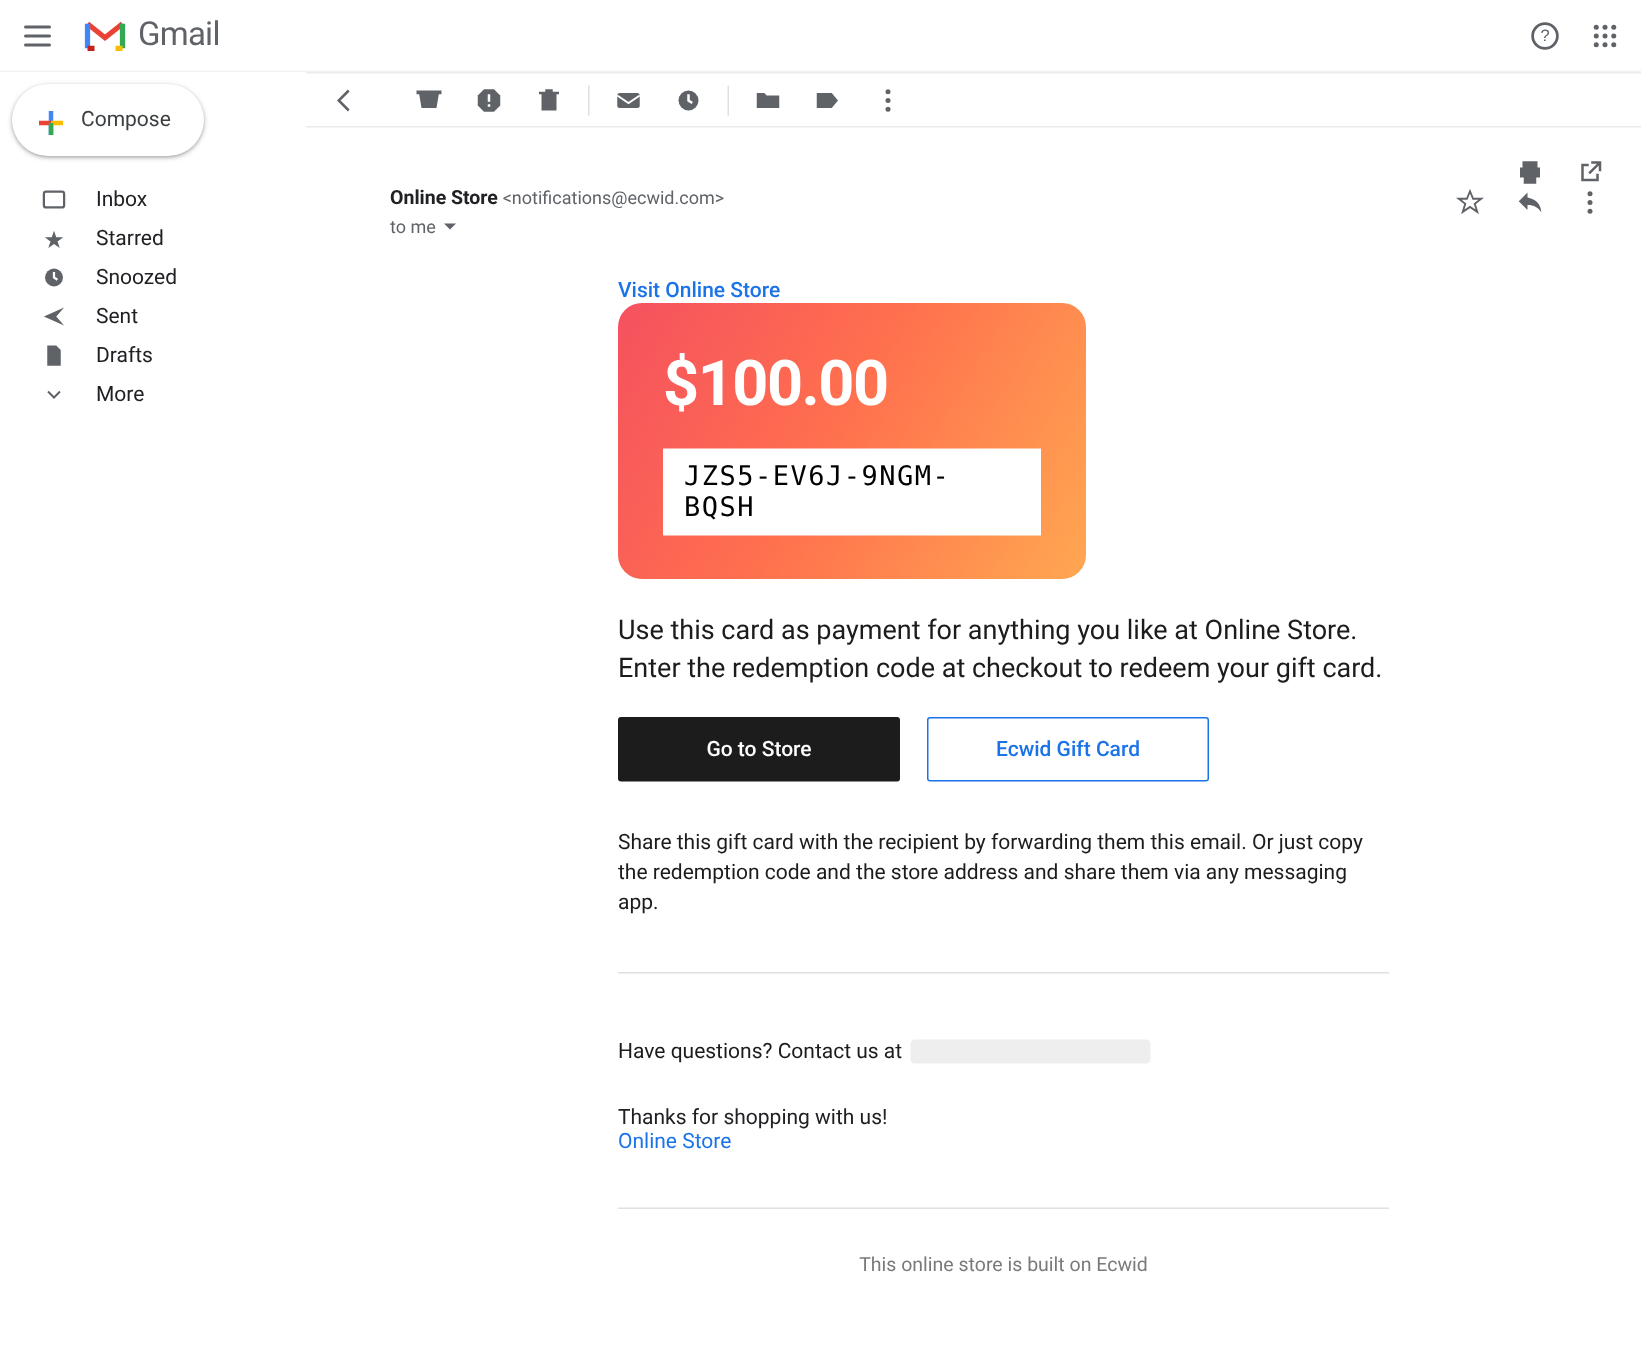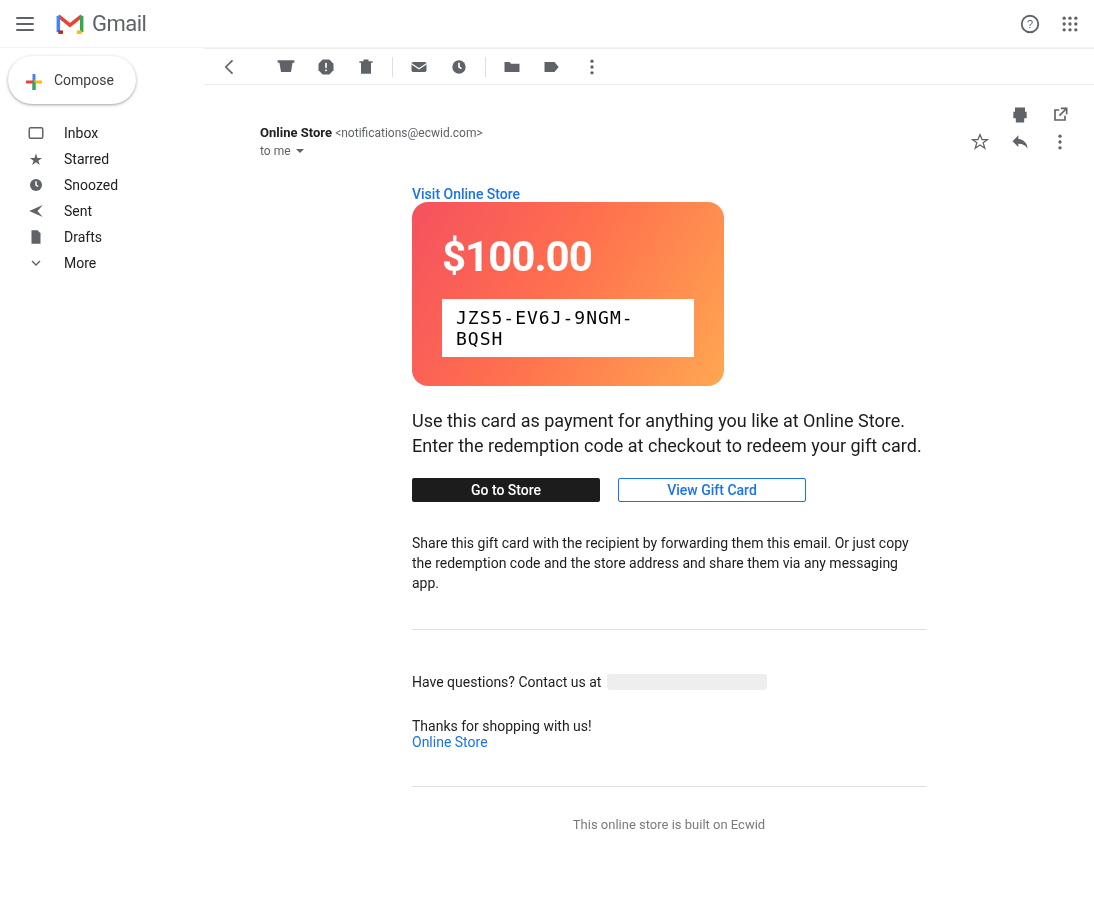--- a/index.html
+++ b/index.html
@@ -112,21 +112,21 @@
   color:#202124;
   margin-bottom: 18px;
 }
 .msg-actions {
   margin-left:auto;
   display:flex; gap:20px;
   color:#5f6368;
   padding-right: 8px;
 }
 .msg-header {
-  display:flex; align-items:center;
+  display:flex; 
 }
 .sender {
   font-size:13px;
 }
 .sender b { font-weight:700; color:#202124; }
 .sender .addr { color:#5f6368; font-size:12px; }
 .tome { font-size:12px; color:#5f6368; margin-top:4px; display:flex; align-items:center; gap:4px; }
 .tome svg { width:10px; height:10px; fill:#5f6368; }
 .msg-header .msg-actions { gap:20px; }
 
@@ -176,21 +176,21 @@
 .desc {
   margin-top: 22px;
   font-size:18px;
   line-height:1.4;
   color:#1c1c1c;
 }
 .btnrow {
   display:flex; gap:18px; margin-top:20px;
 }
 .btn {
-  height: 24px;
+  height: 43px;
   display:flex; align-items:center; justify-content:center;
   font-size:14px; font-weight:500;
   border-radius:2px;
   cursor:pointer;
   min-width: 188px;
 }
 .btn.primary { background:#1c1c1c; color:#fff; }
 .btn.secondary { border:1px solid #1a73e8; color:#1a73e8; background:#fff; }
 .share {
   margin-top: 32px;
@@ -444,21 +444,21 @@
 
         <div class="giftcard">
           <div class="amount">$100.00</div>
           <div class="code">JZS5-EV6J-9NGM-BQSH</div>
         </div>
 
         <div class="desc">Use this card as payment for anything you like at Online Store. Enter the redemption code at checkout to redeem your gift card.</div>
 
         <div class="btnrow">
           <div class="btn primary">Go to Store</div>
-          <div class="btn secondary">View Gift Card</div>
+          <div class="btn secondary">Ecwid Gift Card</div>
         </div>
 
         <div class="share">Share this gift card with the recipient by forwarding them this email. Or just copy the redemption code and the store address and share them via any messaging app.</div>
 
         <hr class="hr">
 
         <div class="questions">
           <span>Have questions? Contact us at</span>
           <span class="redact"></span>
         </div>

